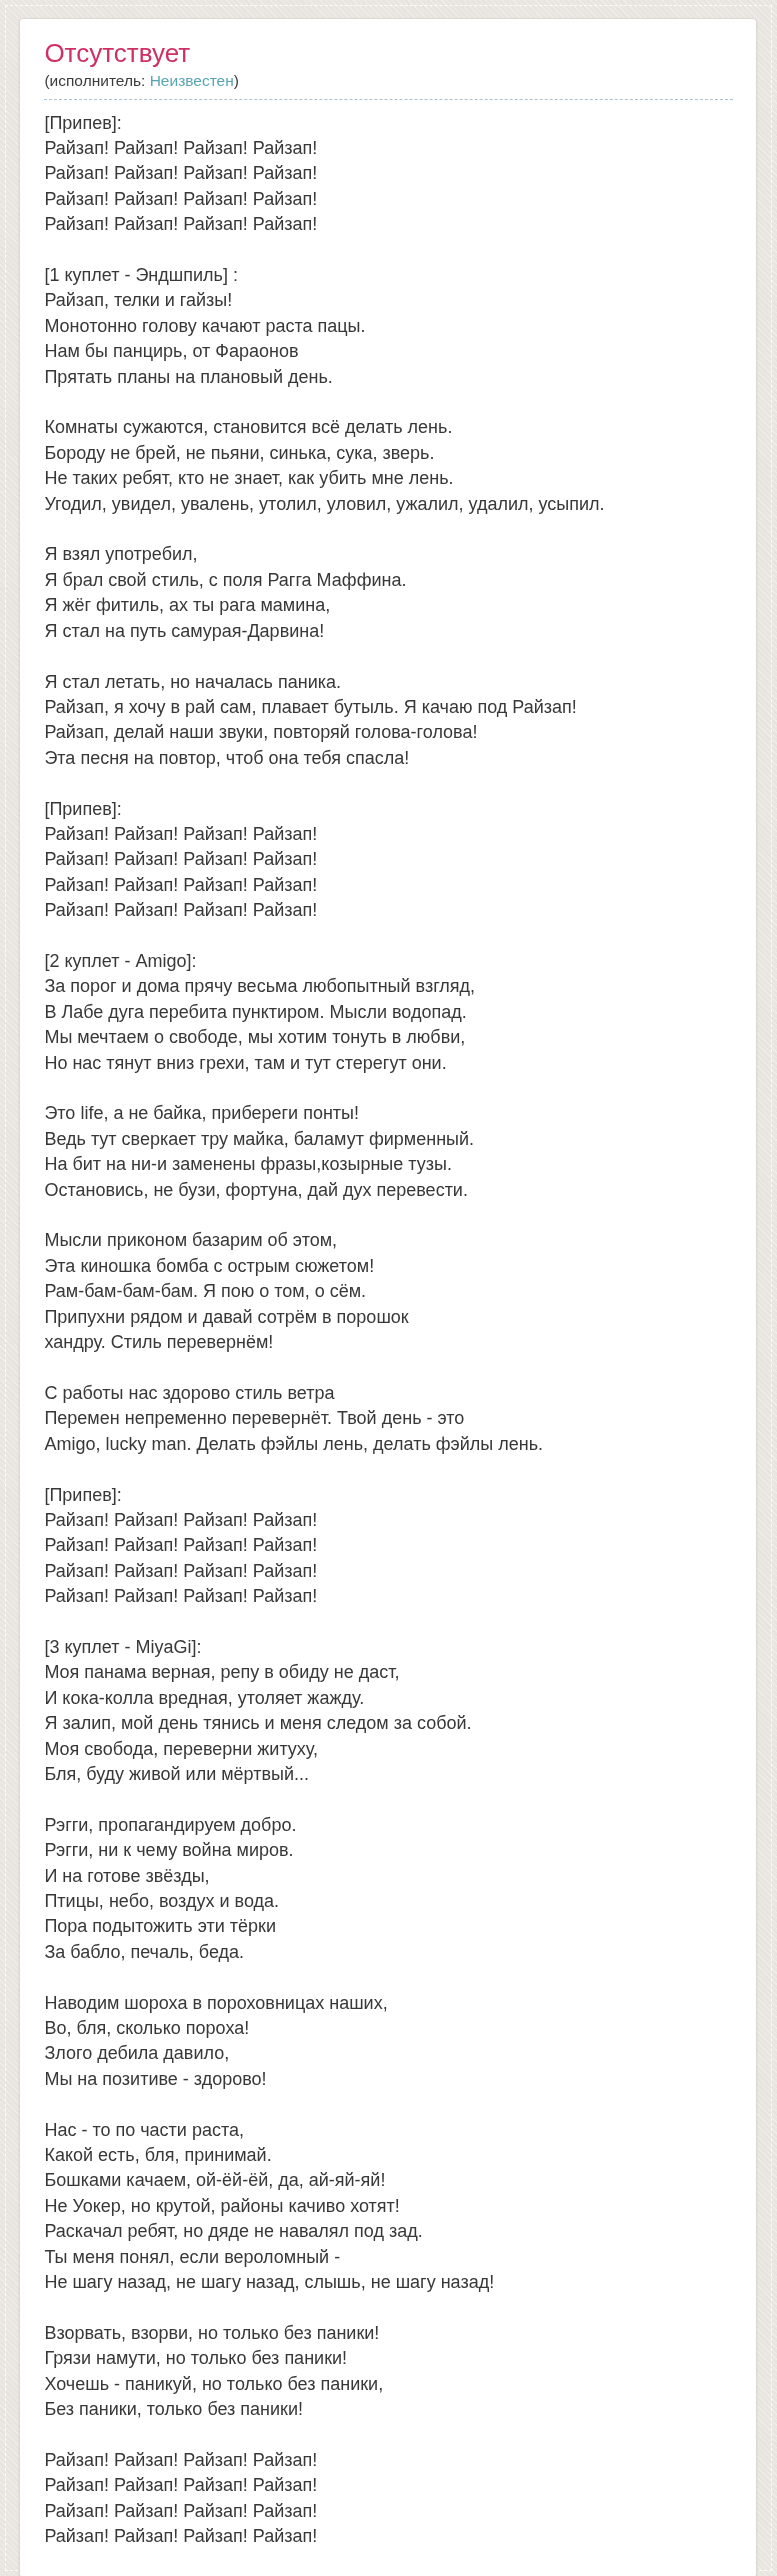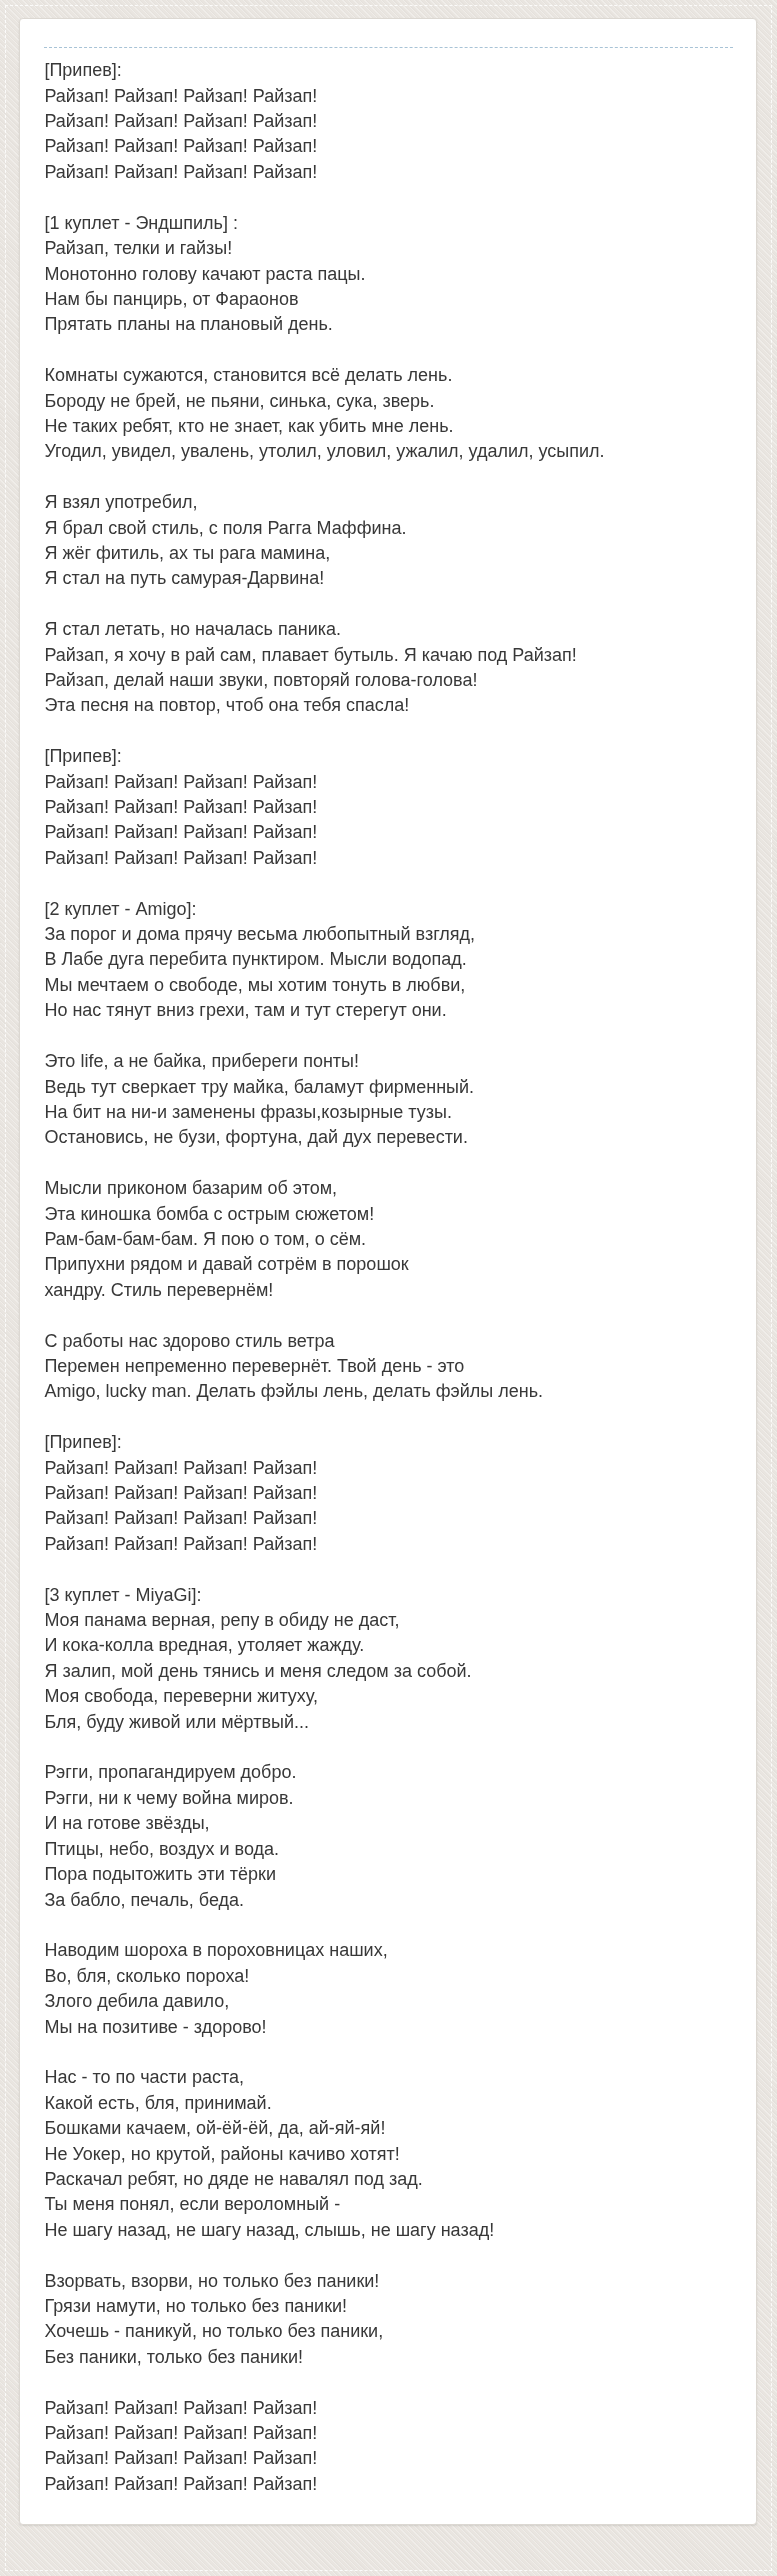--- a/index.html
+++ b/index.html
@@ -64,20 +64,22 @@
     white-space: pre-line;
   }
 </style>
 </head>
 <body>
 
 <div class="page-frame"></div>
 
 <div class="song-card">
   <div class="song-header">
+    <h1 class="song-title">Отсутствует</h1>
+    <div class="artist-line"><span>(исполнитель: </span><a class="artist-link">Неизвестен</a><span>)</span></div>
   </div>
 
   <div class="lyrics-text">[Припев]:
 Райзап! Райзап! Райзап! Райзап!
 Райзап! Райзап! Райзап! Райзап!
 Райзап! Райзап! Райзап! Райзап!
 Райзап! Райзап! Райзап! Райзап!
 
 [1 куплет - Эндшпиль] :
 Райзап, телки и гайзы!

